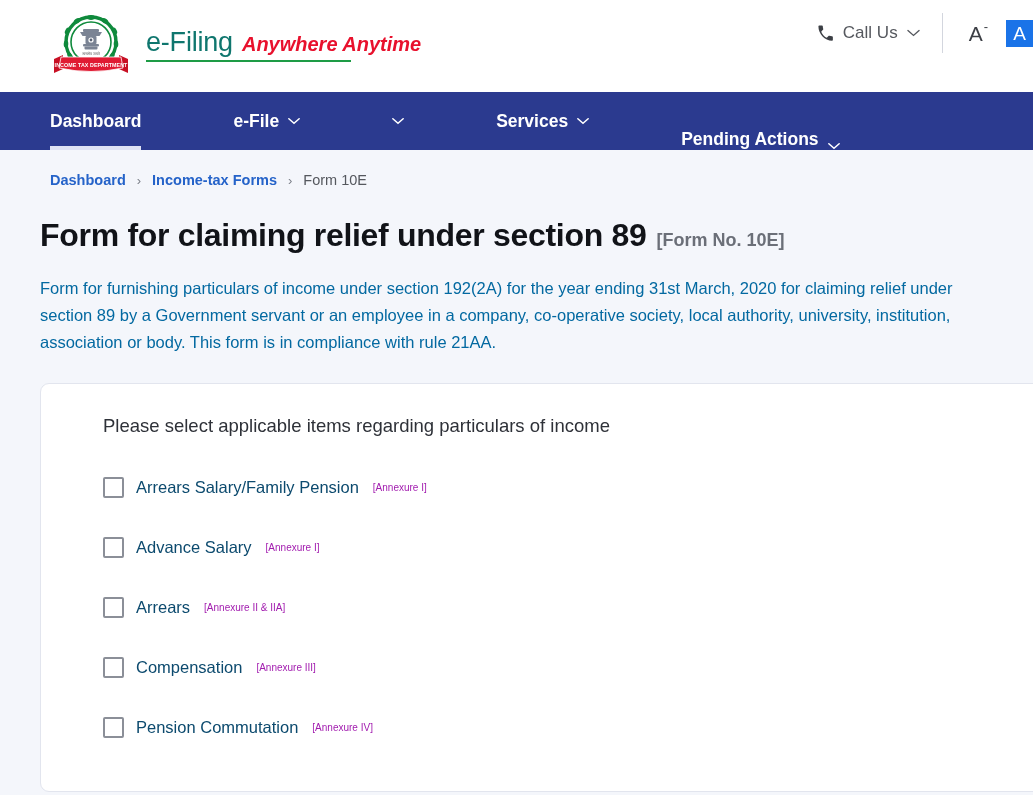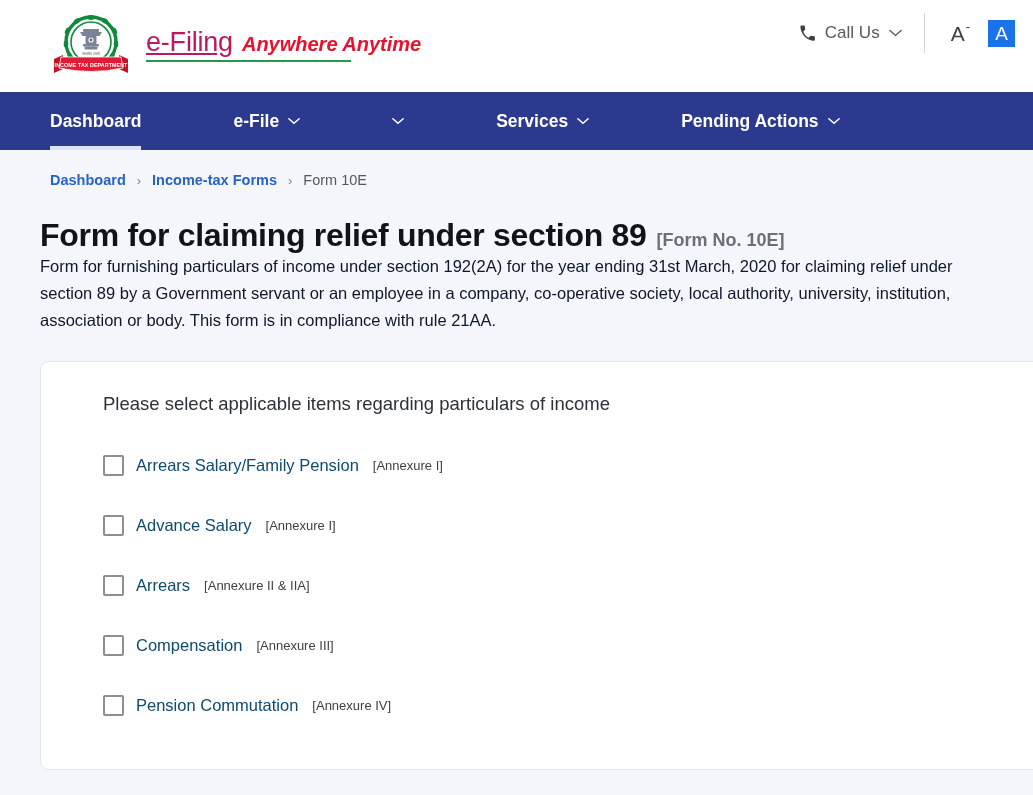--- a/index.html
+++ b/index.html
@@ -21,37 +21,37 @@
     position:relative;
   }
   .brand { display:flex; align-items:center; gap:14px; }
 
   .emblem { width:82px; height:66px; position:relative; flex:none; }
   .emblem svg { display:block; }
 
   .brand-text { padding-top:2px; }
   .brand-line1 { display:flex; align-items:baseline; gap:9px; }
   .efiling {
-    font-size:27px; font-weight:400; color:#be185d;
-    letter-spacing:-.2px; line-height:1;text-decoration:underline;
+    font-size:27px; font-weight:400; color:#0f766e;
+    letter-spacing:-.2px; line-height:1;
   }
   .tagline {
     font-size:20px; font-style:italic; font-weight:bold;
     color:#e8112d; line-height:1;
   }
   .green-rule { height:2.5px; background:#1e9c46; margin:4px 0 3px 0; width:205px; }
   .dept {
     font-size:13.5px; color:#1a1a1a; font-weight:bold; line-height:1.15;
     white-space:nowrap;
   }
 
   .header-right {
     position:absolute; right:0; top:0; height:66px;
     display:flex; align-items:center; gap:0;
-    padding-right:18px;
+    padding-right:0;
   }
   .callus {
     display:flex; align-items:center; gap:9px;
     color:#55585e; font-size:17px; cursor:pointer;
     padding:0 22px 0 0;
   }
   .phone-ico { width:17px; height:17px; display:block; }
   .chev { width:13px; height:8px; display:block; }
   .hdr-divider { width:1px; height:40px; background:#d3d6de; }
   .fontctl {
@@ -76,21 +76,21 @@
     position:relative;
   }
   .nav-inner { display:flex; align-items:center; width:100%; padding-left:50px; }
   .nav-item {
     color:#ffffff; font-size:17.5px; font-weight:bold;
     display:flex; align-items:center; gap:9px;
     cursor:pointer; white-space:nowrap;
     height:58px; position:relative;
     margin-right:92px;
   }
-  .nav-item:last-child { margin-right:0; }
+  .nav-item:last-child { margin-right:0;align-items:flex-end; }
   .nav-item .chev { width:12px; height:8px; }
   .nav-item.active::after {
     content:""; position:absolute; left:0; right:0; bottom:0;
     height:4px; background:#dfe3f5;
   }
 
   
   .breadcrumb {
     display:flex; align-items:center; gap:11px;
     padding:22px 0 0 50px; font-size:14.5px;
@@ -106,21 +106,22 @@
     display:flex; align-items:baseline; gap:10px;
     padding:30px 0 0 0;
   }
   h1 {
     font-size:32px; font-weight:bold; color:#111318;
     letter-spacing:-.3px; line-height:1.1;text-align:right;
   }
   .title-sub { font-size:18px; color:#6b6f78; font-weight:bold;text-align:right; }
 
   .desc {
-    font-size:16.5px; color:#0f172a; line-height:1.62;
+    margin-top:22px;
+    font-size:16.5px; color:#0369a1; line-height:1.62;
     max-width:960px;
   }
 
   
   .card {
     margin-top:28px;
     background:#ffffff;
     border:1px solid #e2e5ee;
     border-radius:9px;
     padding:31px 30px 34px 31px;
@@ -133,21 +134,21 @@
   .cb-row {
     display:flex; align-items:center; gap:12px;
     margin:0 0 0 31px; height:60px;
   }
   .cb-box {
     width:21px; height:21px; flex:none;
     border:2px solid #8b8f98; border-radius:2px;
     background:#fff; cursor:pointer;
   }
   .cb-label { font-size:16.5px; color:#0c4a6e; white-space:nowrap; }
-  .cb-annex { font-size:13px; color:#404040; white-space:nowrap; margin-left:2px; }
+  .cb-annex { font-size:10px; color:#a21caf; white-space:nowrap; margin-left:2px; }
 
   
   .btn-row { padding:28px 0 0 40px; }
 </style>
 </head>
 <body>
 
 <div class="header">
 
   <div class="brand">

